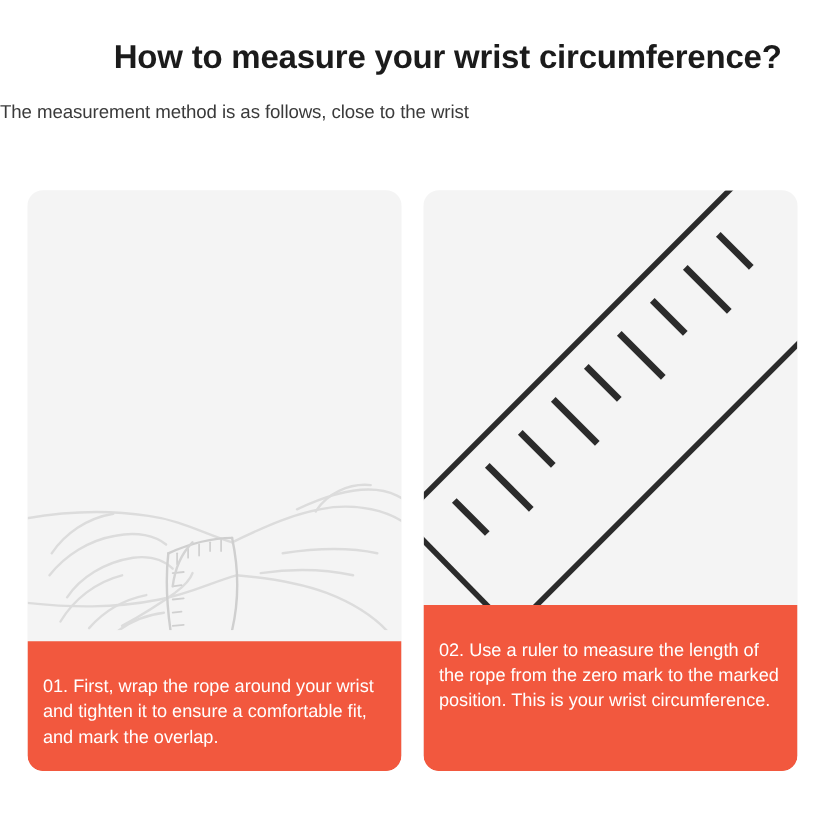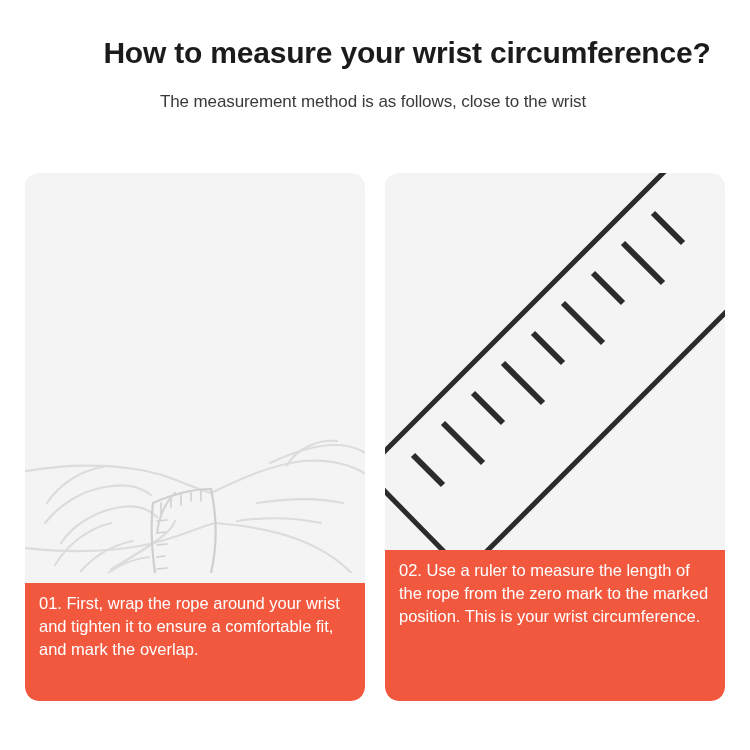--- a/index.html
+++ b/index.html
@@ -29,21 +29,20 @@
     font-weight: bold;
     color: #1b1b1b;
     letter-spacing: -0.2px;
     padding-left: 32px;
   }
   .subtitle {
     position: absolute;
     top: 92px;
     left: 0;
     width: 746px;
-    text-align: center;
     font-size: 17px;
     color: #3a3a3a;
     letter-spacing: -0.1px;
   }
   .cards {
     position: absolute;
     top: 173px;
     left: 25px;
     width: 700px;
     display: flex;
@@ -67,21 +66,21 @@
   }
   .caption {
     position: absolute;
     left: 0;
     bottom: 0;
     width: 340px;
     background: #f2583e;
     color: #ffffff;
     font-size: 16.5px;
     line-height: 23px;
-    padding: 9px 14px 14px 14px;
+    padding: 30px 14px 14px 14px;
     box-sizing: border-box;
     border-bottom-left-radius: 14px;
     border-bottom-right-radius: 14px;
     white-space: pre-line;
   }
   .caption-1 { height: 118px; }
   .caption-2 { height: 151px; }
   .card-1 .illus { height: 400px; }
   .card-2 .illus { height: 377px; }
 </style>

